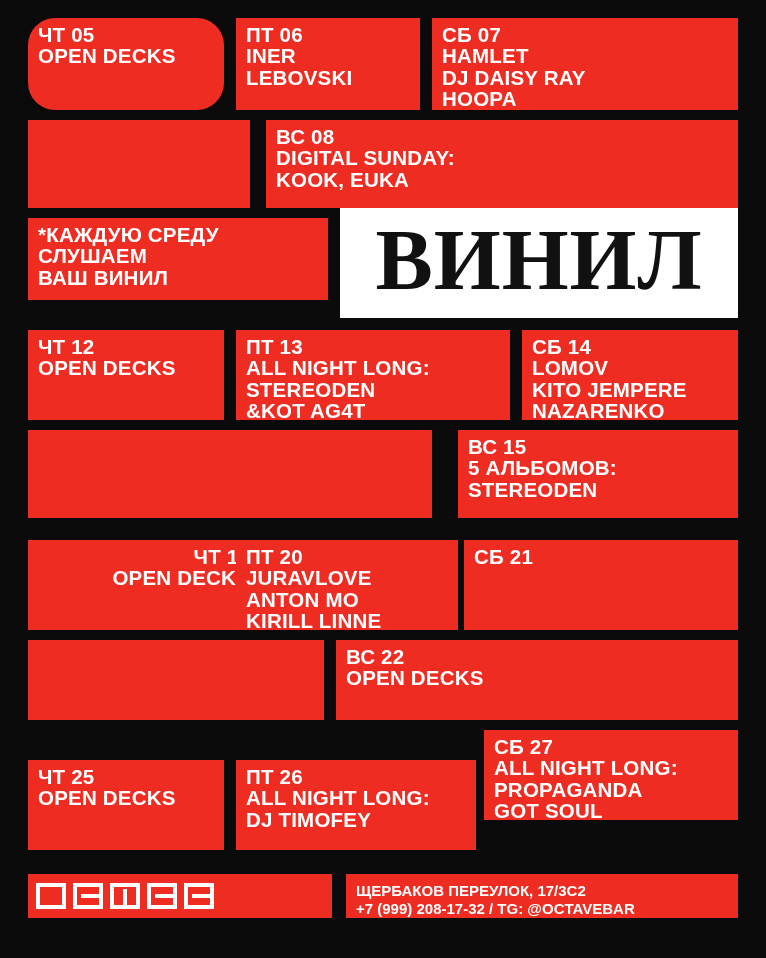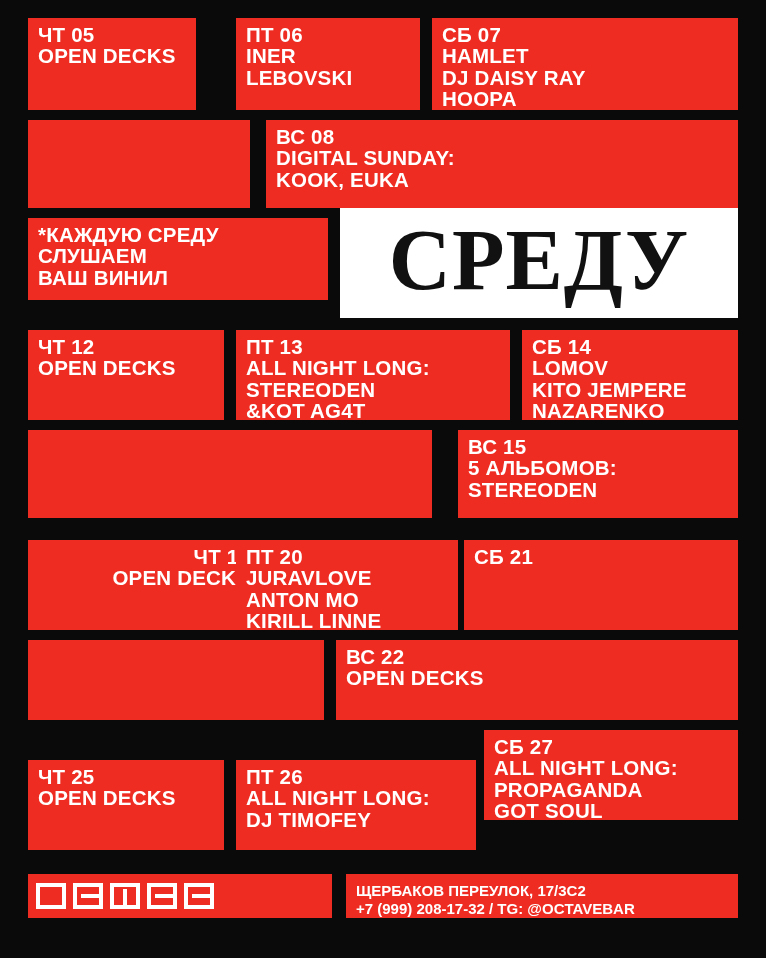--- a/index.html
+++ b/index.html
@@ -128,21 +128,21 @@
     text-transform: uppercase;
   }
   .footer-info .ln { display: block; white-space: nowrap; }
 </style>
 </head>
 <body>
 
 <div class="poster">
   <div class="grid">
 
-    <div class="blk" style="left:0px; top:0px; width:168px; height:92px;">
+    <div class="blk" style="left:0px; top:0px; width:196px; height:92px;border-radius:27px;">
       <span class="date">ЧТ 05</span>
       <span class="ln">OPEN DECKS</span>
     </div>
 
     <div class="blk" style="left:208px; top:0px; width:184px; height:92px;">
       <span class="date">ПТ 06</span>
       <span class="ln">INER</span>
       <span class="ln">LEBOVSKI</span>
     </div>
 
@@ -161,21 +161,21 @@
       <span class="ln">KOOK, EUKA</span>
     </div>
 
     <div class="blk" style="left:0px; top:200px; width:300px; height:82px;">
       <span class="ln">*КАЖДУЮ СРЕДУ</span>
       <span class="ln">СЛУШАЕМ</span>
       <span class="ln">ВАШ ВИНИЛ</span>
     </div>
 
     <div class="month" style="left:312px; top:190px; width:398px; height:110px;">
-      <span>СРЕДУ</span>
+      <span>ВИНИЛ</span>
     </div>
 
     <div class="blk" style="left:0px; top:312px; width:196px; height:90px;">
       <span class="date">ЧТ 12</span>
       <span class="ln">OPEN DECKS</span>
     </div>
 
     <div class="blk" style="left:208px; top:312px; width:274px; height:90px;">
       <span class="date">ПТ 13</span>
       <span class="ln">ALL NIGHT LONG:</span>

